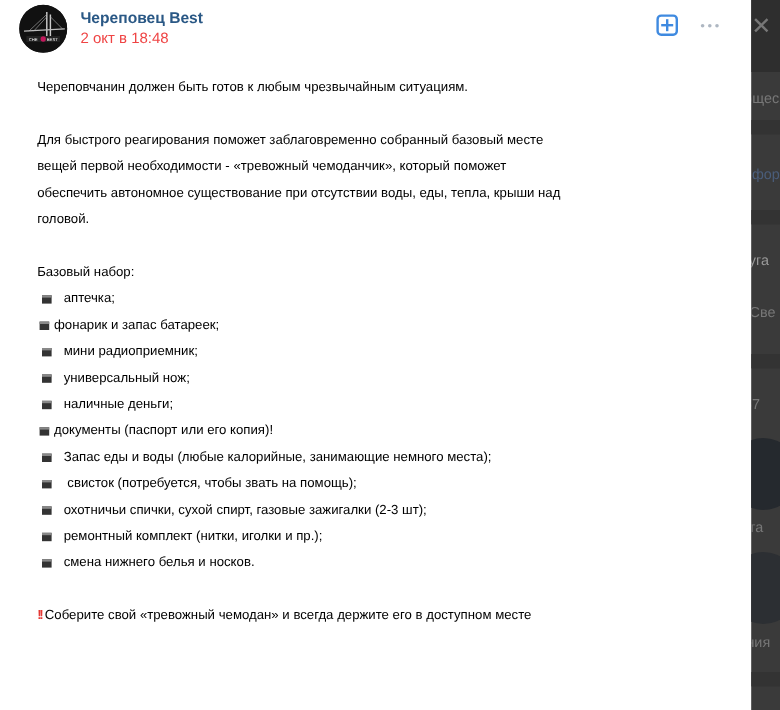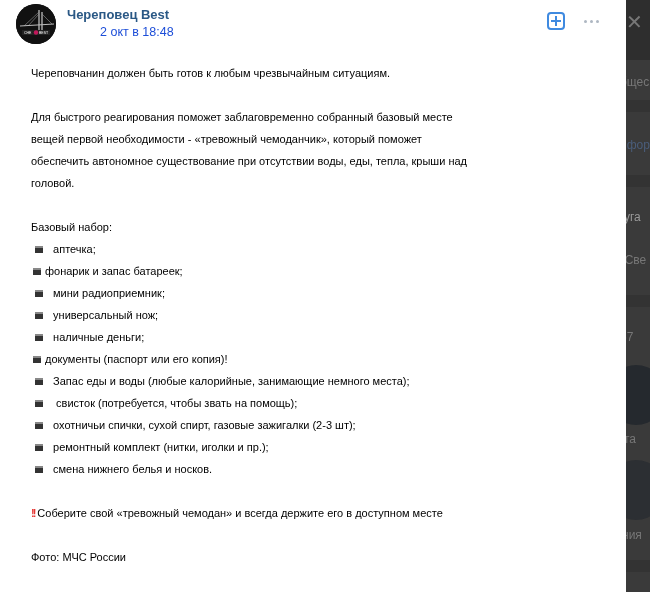--- a/index.html
+++ b/index.html
@@ -2,21 +2,21 @@
 <html><head>
   <meta charset="utf-8">
   <style>
     * { box-sizing: border-box; margin: 0; padding: 0; }
     html, body { width: 650px; height: 592px; overflow: hidden; background: #ffffff; }
     body { font-family: "Liberation Sans", sans-serif; position: relative; }
     .post { position: absolute; left: 0; top: 0; width: 626px; height: 480px; background: #ffffff; }
     .header { position: absolute; left: 16px; top: 4px; width: 600px; height: 40px; }
     .avatar { position: absolute; left: 0; top: 0; width: 40px; height: 40px; border-radius: 50%; background: #111; overflow: hidden; }
     .author { position: absolute; left: 51px; top: 3px; font-size: 13px; font-weight: bold; color: #2a5885; }
-    .date { position: absolute; left: 51px; top: 21px; font-size: 12.5px; color: #1d4ed8; margin-left: 33px; }
+    .date { position: absolute; left: 51px; top: 21px; font-size: 12.5px; color: #ef4444; }
     .add-btn { position: absolute; left: 531px; top: 8px; width: 18px; height: 18px; border: 2px solid #3f8ae0; border-radius: 4px; }
     .add-btn::before, .add-btn::after { content: ""; position: absolute; background: #3f8ae0; }
     .add-btn::before { left: 6px; top: 2px; width: 2px; height: 10px; }
     .add-btn::after { left: 2px; top: 6px; width: 10px; height: 2px; }
     .more-btn { position: absolute; left: 568px; top: 9px; width: 22px; height: 16px; display: flex; gap: 3px; align-items: center; }
     .more-btn span { width: 3px; height: 3px; border-radius: 50%; background: #aeb7c2; display: block; }
     .content { position: absolute; left: 31px; top: 62px; width: 590px; font-size: 11px; color: #000; line-height: 22px; }
     .p { white-space: nowrap; }
     .gap { height: 22px; }
     .li { display: flex; align-items: center; white-space: pre; }
@@ -78,21 +78,20 @@
     <div class="li"><span class="bullet tight"></span><span>документы (паспорт или его копия)!</span></div>
     <div class="li"><span class="bullet"></span><span> Запас еды и воды (любые калорийные, занимающие немного места);</span></div>
     <div class="li"><span class="bullet"></span><span>  свисток (потребуется, чтобы звать на помощь);</span></div>
     <div class="li"><span class="bullet"></span><span> охотничьи спички, сухой спирт, газовые зажигалки (2-3 шт);</span></div>
     <div class="li"><span class="bullet"></span><span> ремонтный комплект (нитки, иголки и пр.);</span></div>
     <div class="li"><span class="bullet"></span><span> смена нижнего белья и носков.</span></div>
 
     <div class="gap"></div>
     <div class="p"><span class="excl">!!</span><span>Соберите свой «тревожный чемодан»  и всегда держите его в доступном месте</span></div>
     <div class="gap"></div>
-    <div class="p">Фото: МЧС России</div>
   </div>
 </div>
 
 <div class="overlay">
   <div class="ov-top"></div>
   <div class="ov-close">✕</div>
   <div class="ov-text" style="top:75px;left:-6px;">бщес</div>
   <div class="ov-sep" style="top:100px;"></div>
   <div class="ov-text" style="top:138px;left:-6px;color:#4a5d7a;">нфор</div>
   <div class="ov-sep" style="top:175px;"></div>

